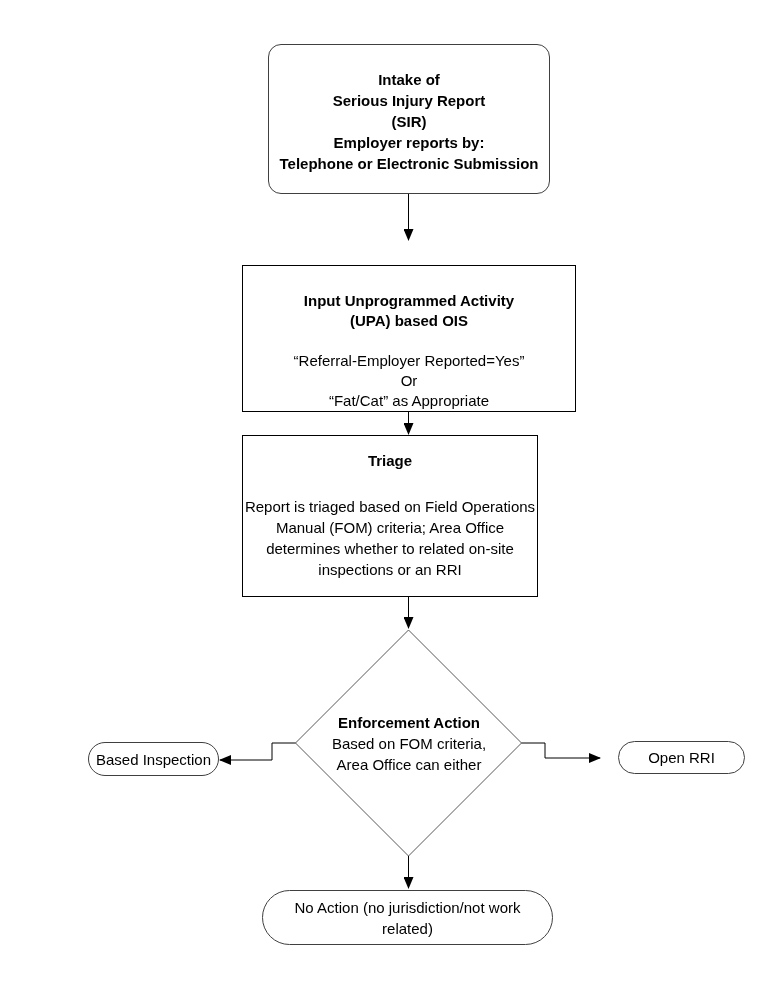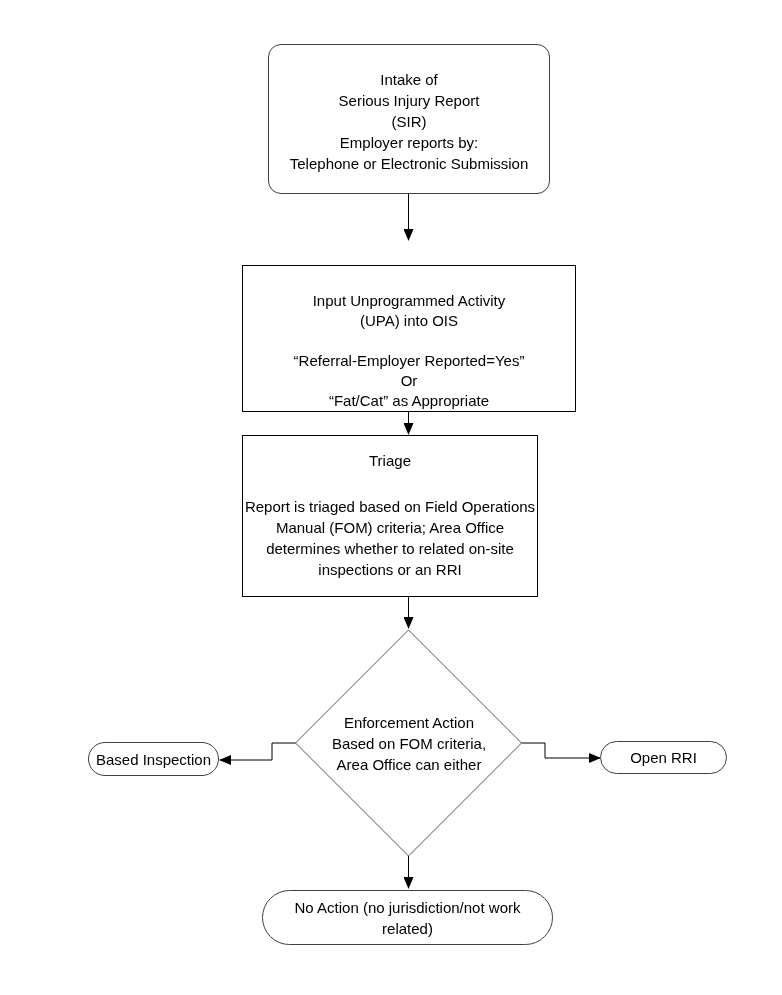--- a/index.html
+++ b/index.html
@@ -33,21 +33,21 @@
   .rect {
     border: 1px solid #000000;
   }
   .rounded {
     border: 1px solid #404040;
   }
   .line {
     white-space: nowrap;
     line-height: 21px;
   }
-  .bold { font-weight: normal; }
+  .bold { font-weight: bold; }
 
   
   .n-intake {
     left: 268px; top: 44px; width: 282px; height: 150px;
     border-radius: 13px;
     padding-top: 24px;
   }
   
   .n-upa {
     left: 242px; top: 241px; width: 334px; height: 147px;
@@ -73,21 +73,21 @@
     display: flex;
     align-items: center;
     justify-content: center;
     line-height: 21px;
   }
   .n-open-inspection {
     left: 88px; top: 742px; width: 131px; height: 34px;
     border-radius: 17px;
   }
   .n-open-rri {
-    left: 600px; top: 741px; width: 127px; height: 33px;
+    left: 618px; top: 741px; width: 127px; height: 33px;
     border-radius: 17px;
   }
   .n-no-action {
     left: 262px; top: 890px; width: 291px; height: 55px;
     border-radius: 32px;
     padding: 4px 18px;
   }
 </style>
 </head>
 <body>
@@ -119,21 +119,21 @@
   <div class="node rounded n-intake">
     <div class="line bold">Intake of</div>
     <div class="line bold">Serious Injury Report</div>
     <div class="line bold">(SIR)</div>
     <div class="line bold">Employer reports by:</div>
     <div class="line bold">Telephone or Electronic Submission</div>
   </div>
 
   <div class="node rect n-upa">
     <div class="line bold">Input Unprogrammed Activity</div>
-    <div class="line bold">(UPA) into OIS</div>
+    <div class="line bold">(UPA) based OIS</div>
     <div class="gap"></div>
     <div class="line">“Referral-Employer Reported=Yes”</div>
     <div class="line">Or</div>
     <div class="line">“Fat/Cat” as Appropriate</div>
   </div>
 
   <div class="node rect n-triage">
     <div class="line bold title">Triage</div>
     <div class="gap"></div>
     <div class="line">Report is triaged based on Field Operations</div>

